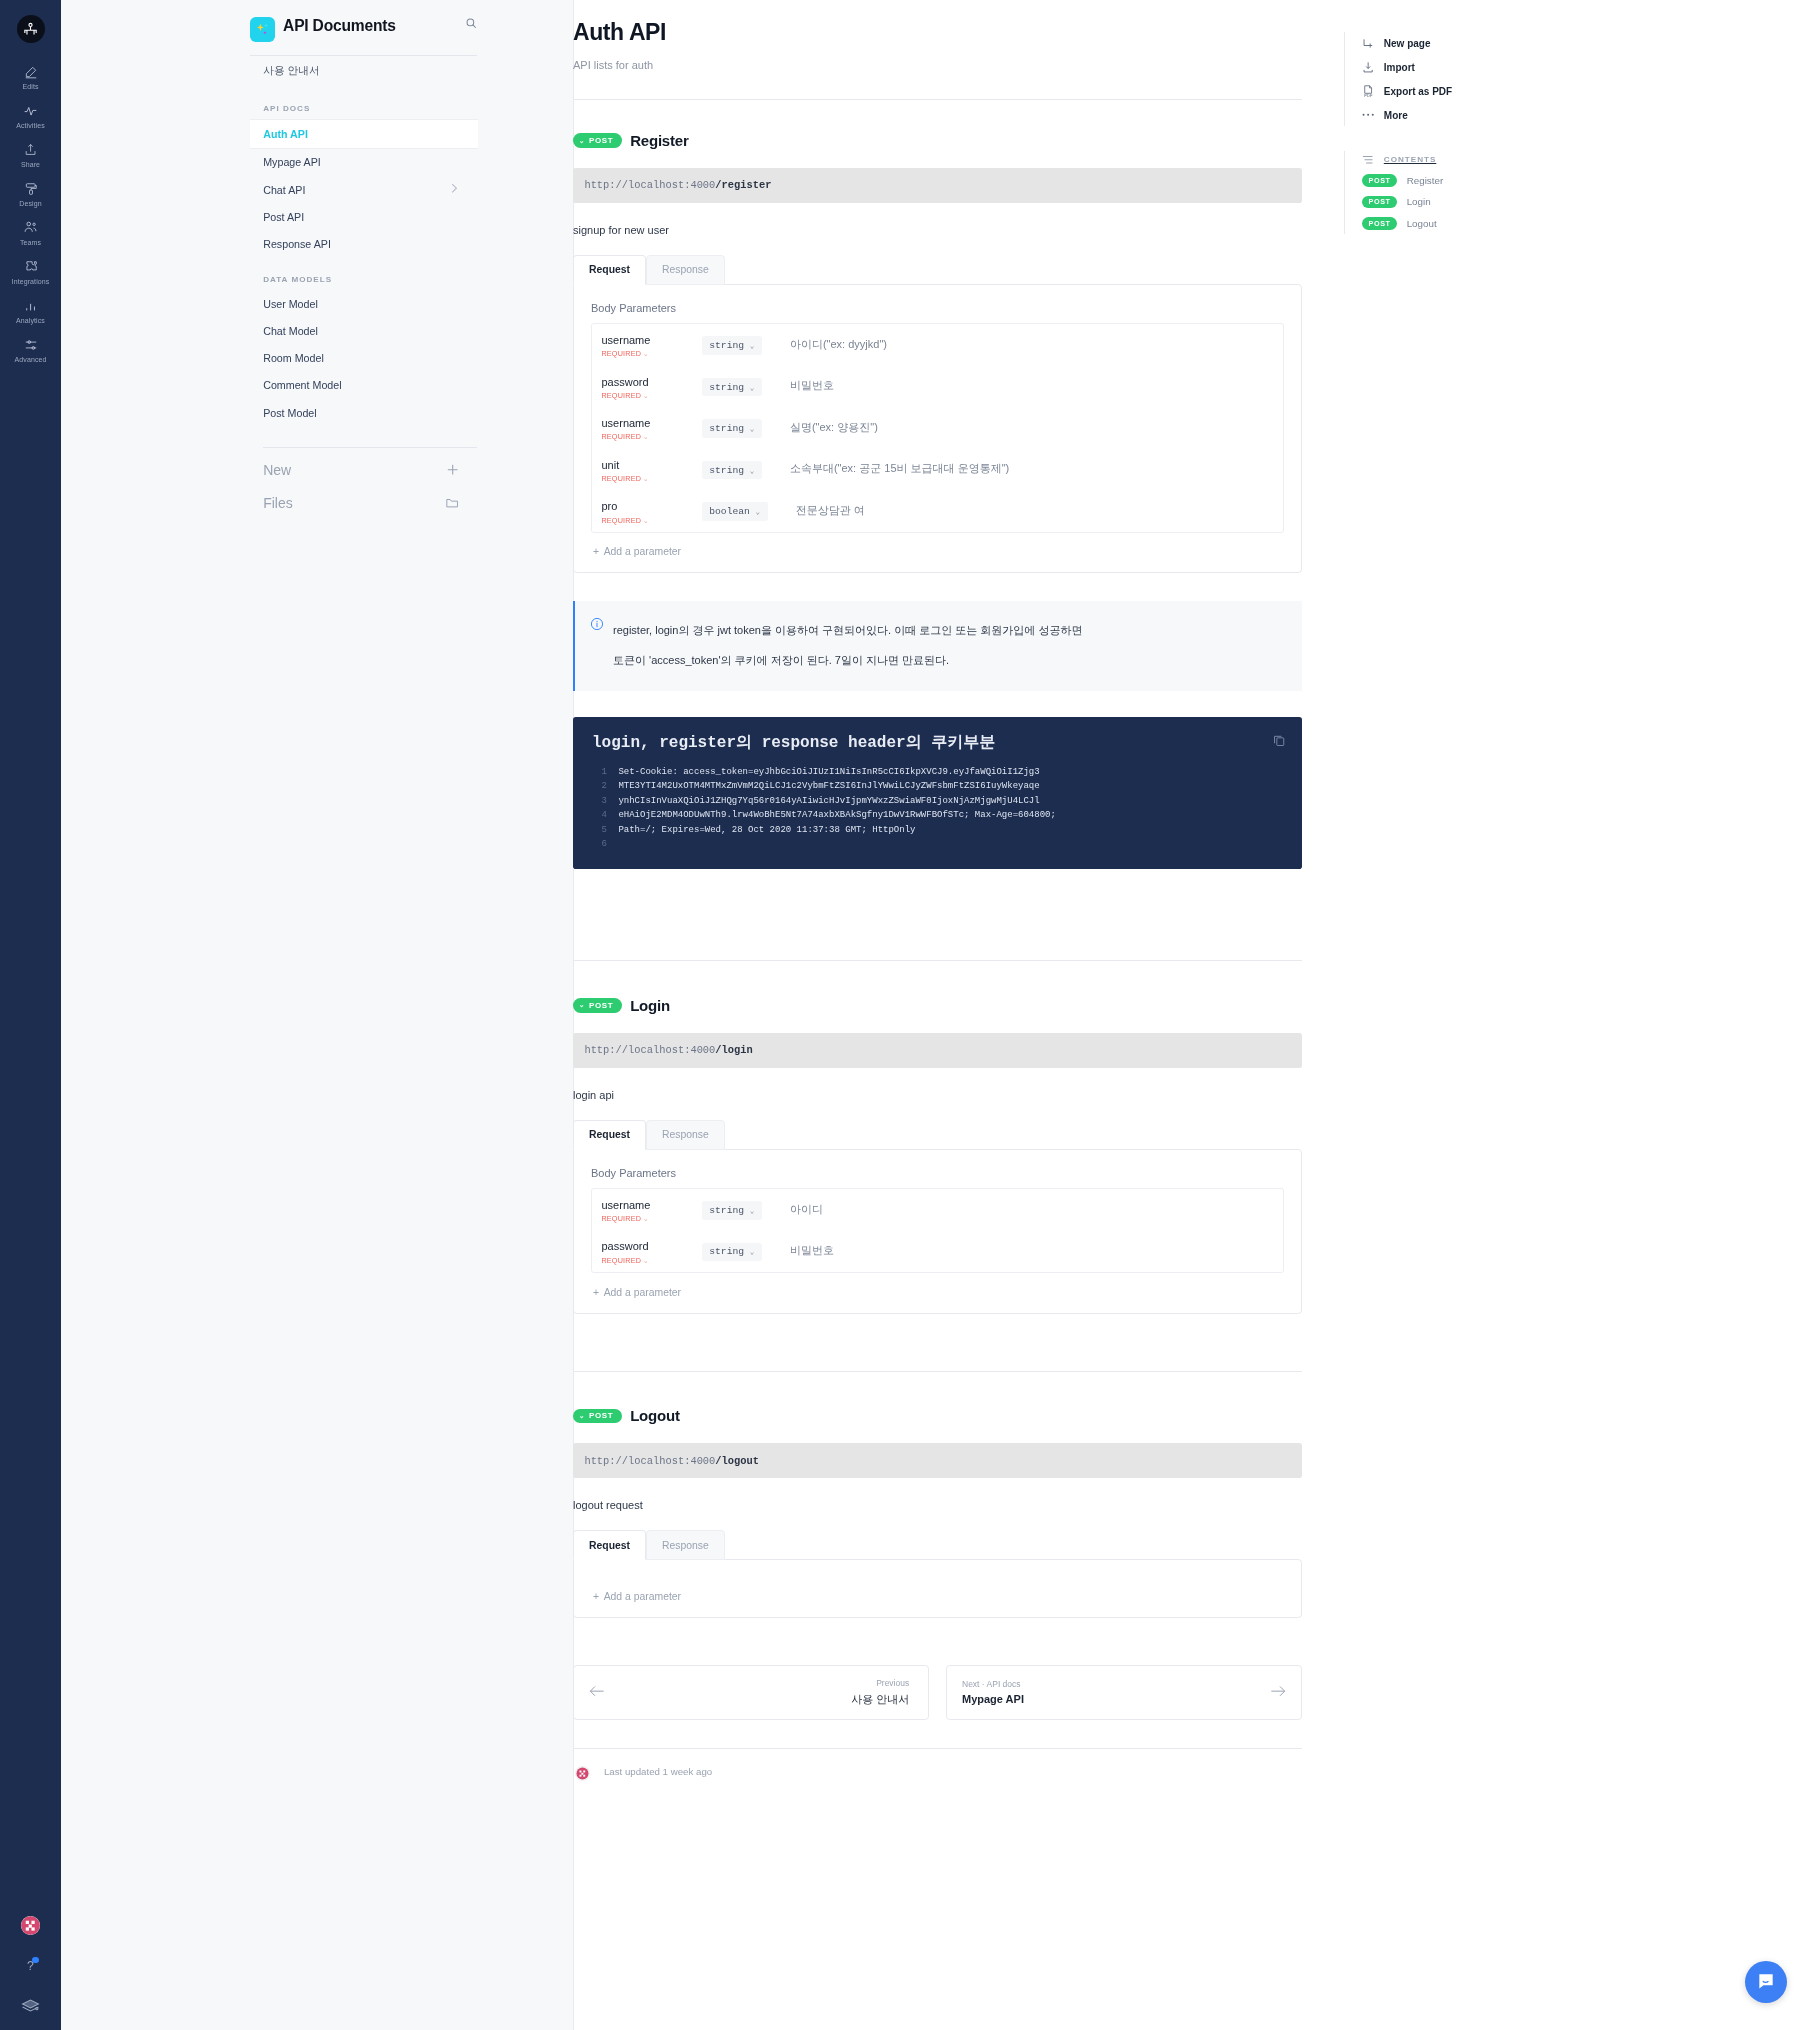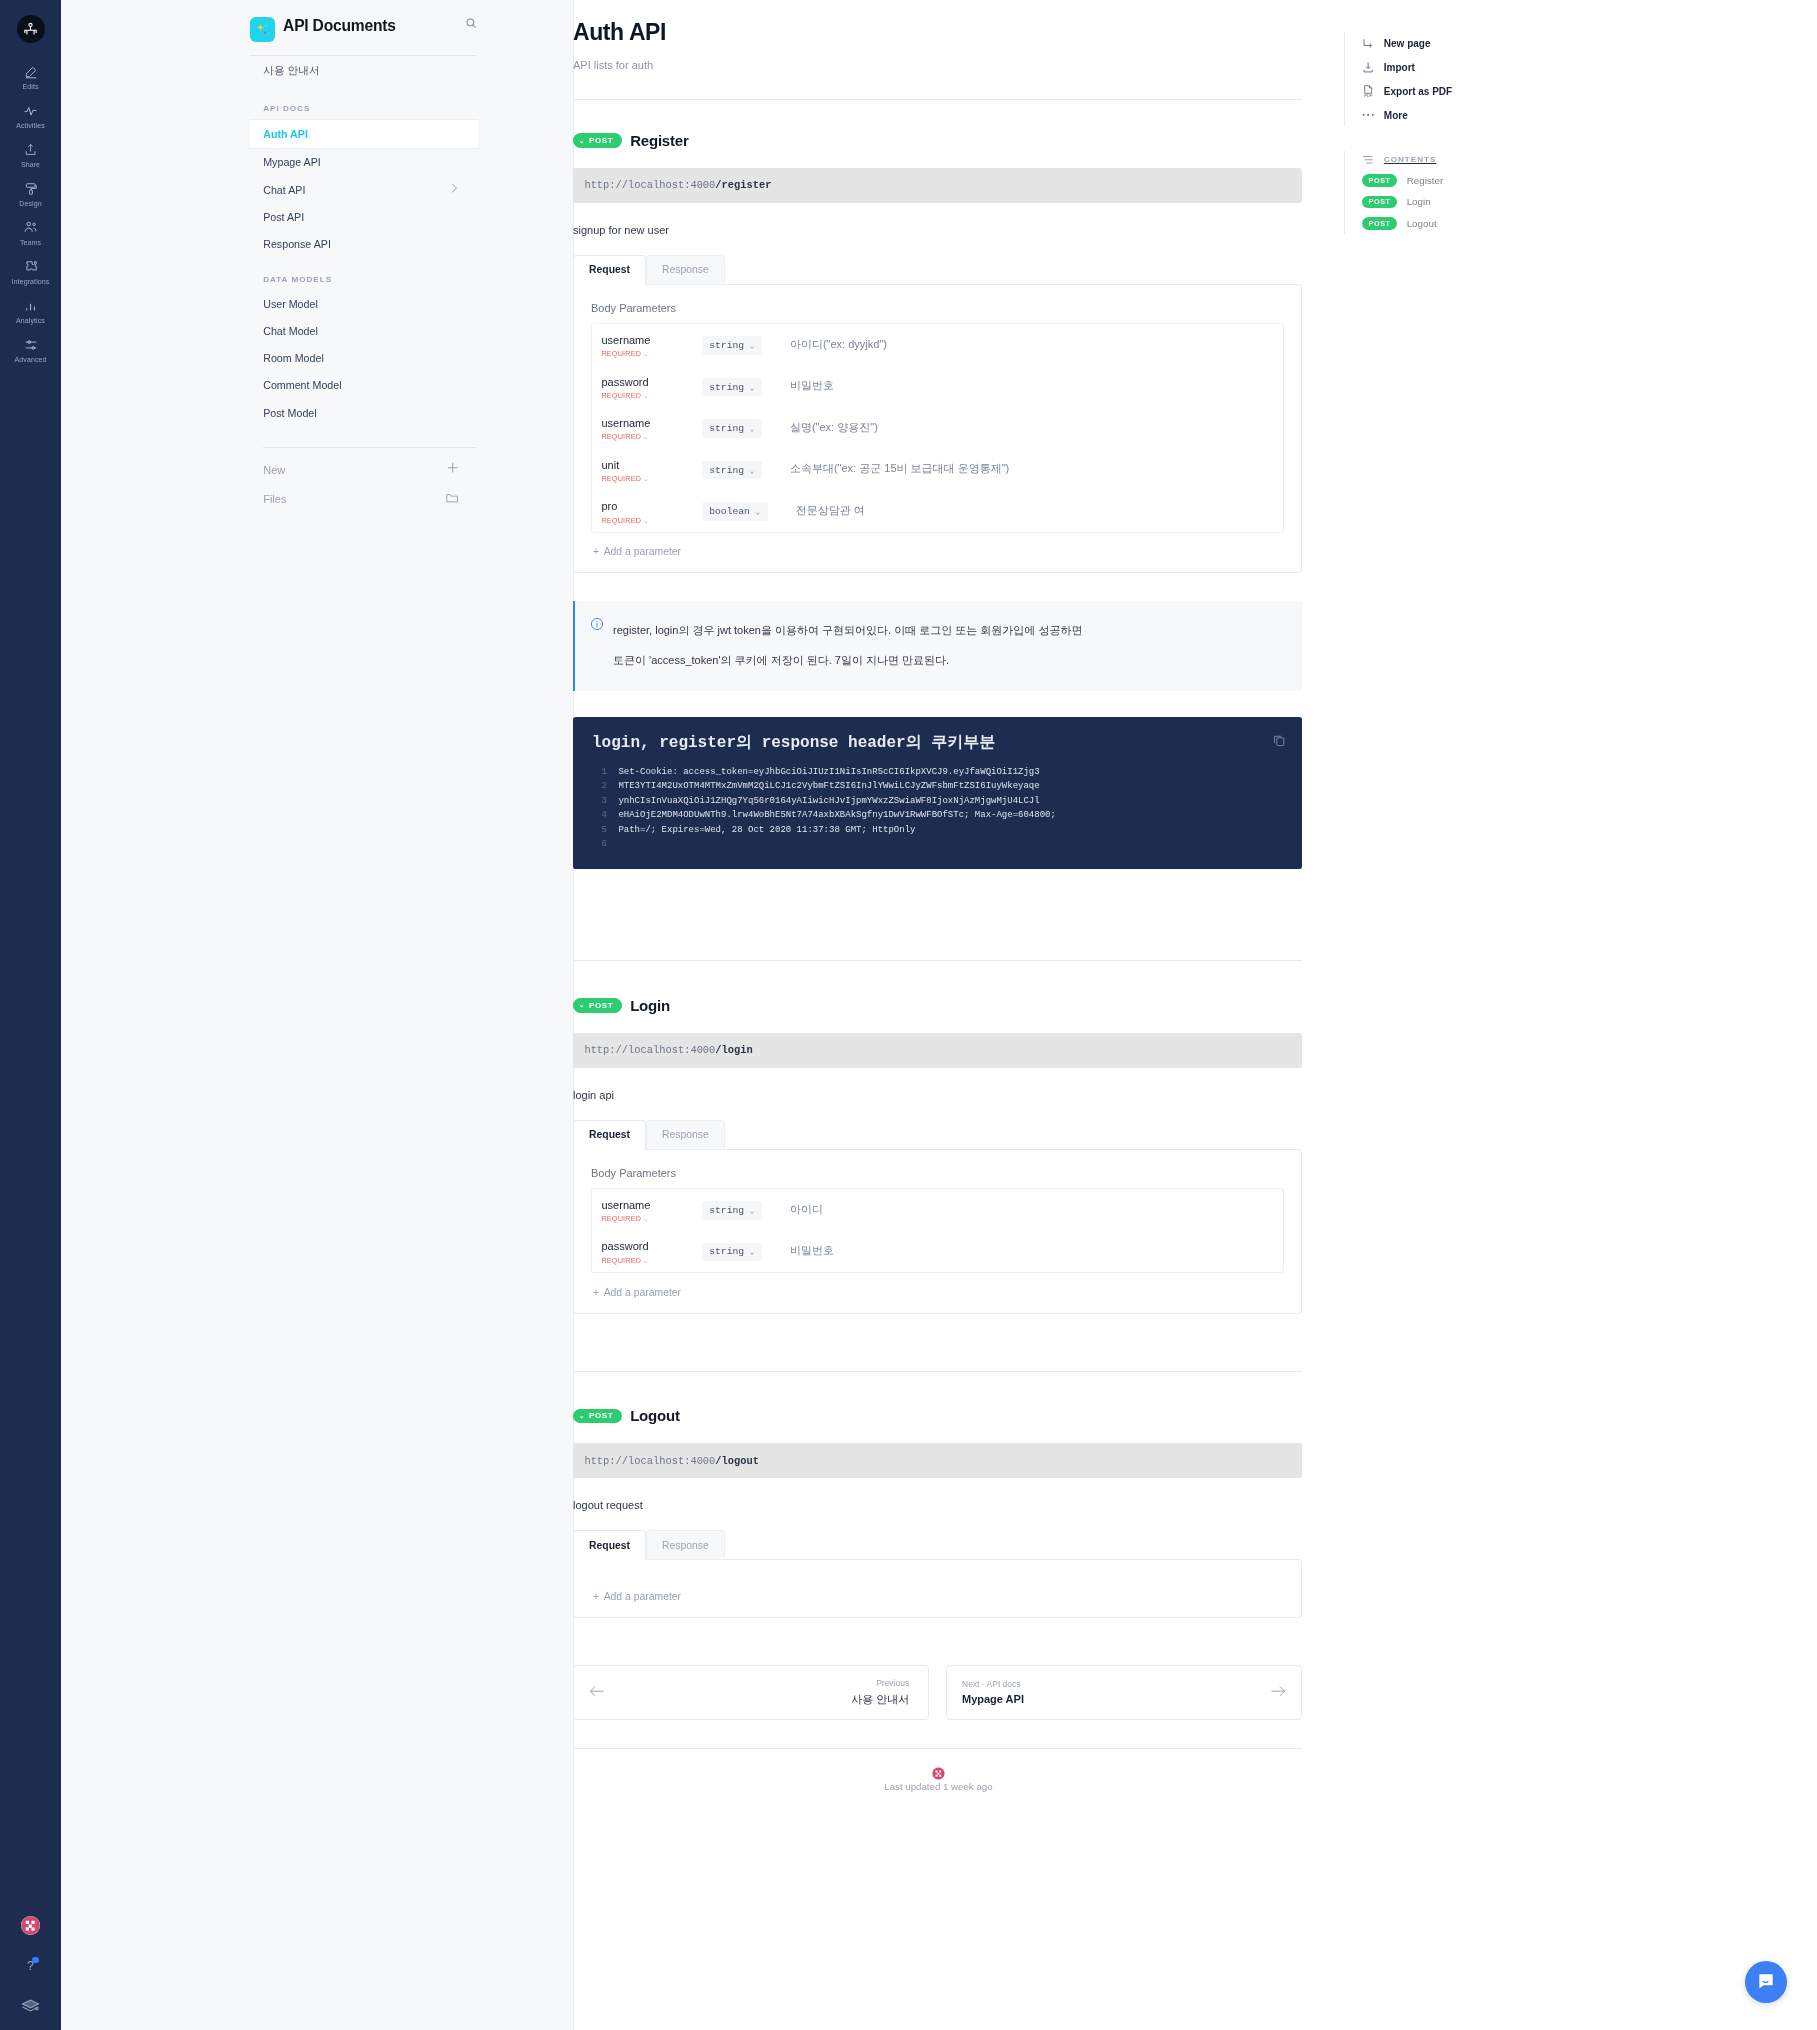--- a/index.html
+++ b/index.html
@@ -74,22 +74,22 @@
     display:flex; align-items:center; cursor:pointer; position:relative;
   }
   .dn-item.active {
     background:#ffffff; color:#1ec8e0; font-weight:600;
     border-top:0.9px solid #eceef2; border-bottom:0.9px solid #eceef2;
     margin-right:-0.9px;
   }
   .dn-item .chev { margin-left:auto; margin-right:19px; color:#b6bdc9; }
   .dn-foot-div { height:0.9px; background:#e3e6ec; margin:21px 0 5.7px 13.2px; }
   .dn-foot {
-    font-size:11px; color:#9aa3b2; padding:8.5px 0 8.5px 13.2px;
-    display:flex; align-items:flex-end; cursor:pointer;
+    font-size:14px; color:#9aa3b2; padding:8.5px 0 8.5px 13.2px;
+    display:flex; align-items:flex-start; cursor:pointer;
   }
   .dn-foot .act { margin-left:auto; margin-right:19px; color:#9aa3b2; }
 
   
   .main { position:absolute; left:573px; top:0; width:729px; padding-top:19px; }
   .page-title { font-size:23px; font-weight:700; color:#0f1724; letter-spacing:-0.4px; margin:0 0 13.2px 0; }
   .page-sub { font-size:11px; color:#8d95a3; margin:0 0 28px 0; }
   .hr { height:0.9px; background:#e7e9ee; margin:0 0 32px 0; }
 
   .ep { margin-bottom:0; }
@@ -176,21 +176,21 @@
   }
   .fn-prev { justify-content:flex-start; }
   .fn-arrow { color:#9aa3b2; font-size:14px; flex:0 0 auto; }
   .fn-body { flex:1; }
   .fn-prev .fn-body { text-align:right; padding-right:3.8px; }
   .fn-kicker { font-size:8.5px; color:#9aa3b2; margin-bottom:3.8px; }
   .fn-label { font-size:11px; color:#1a2332; }
   .fn-label.bold { font-weight:700; }
 
   .foot-hr { height:0.9px; background:#e7e9ee; margin-top:28px; }
-  .updated { display:flex; align-items:center; gap:0; padding:17px 0 0 1.9px;flex-direction:column; }
+  .updated { display:flex; gap:14px; padding:17px 0 0 1.9px; }
   .up-av { width:15px;height:15px;border-radius:50%;background:#f0f1f4;overflow:hidden;
            display:flex;align-items:center;justify-content:center; }
   .up-txt { font-size:9.7px; color:#9aa3b2; }
 
   
   .rightpane { position:absolute; left:1344px; top:32px; width:397px; }
   .rp-group { border-left:0.9px solid #e7e9ee; padding-left:17px; }
   .rp-item {
     display:flex; align-items:center; gap:9.5px; padding:5.7px 0; cursor:pointer;
   }

